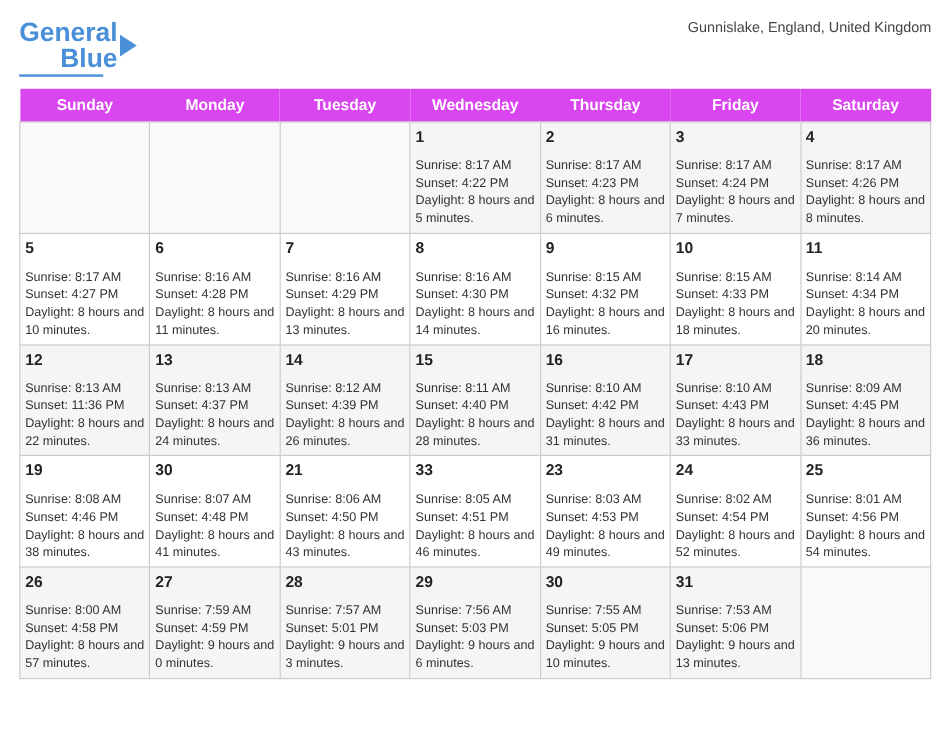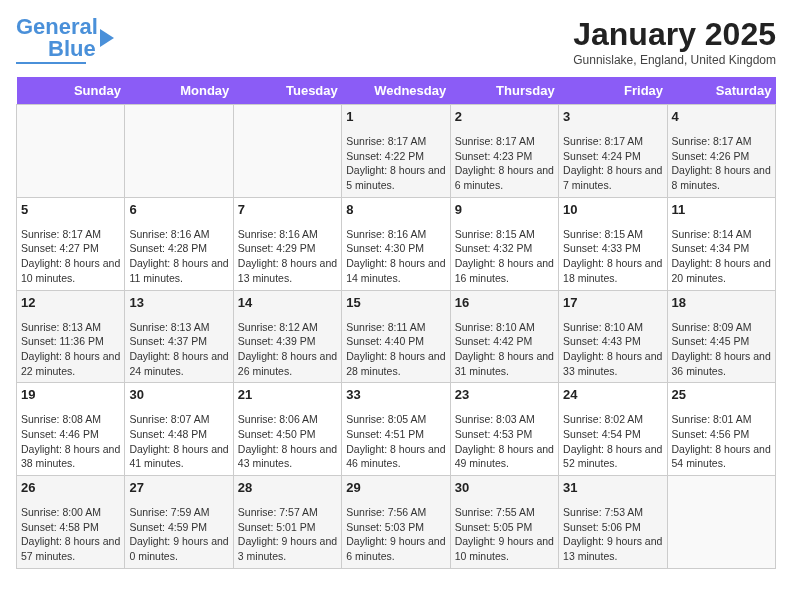--- a/index.html
+++ b/index.html
@@ -57,24 +57,24 @@
     .calendar-subtitle {
       font-size: 12px;
       color: #444;
     }
     table {
       width: 100%;
       border-collapse: collapse;
       font-size: 11px;
     }
     thead tr th {
-      background: #8b5cf6;
+      background: #d946ef;
       color: #fff;
       padding: 6px 4px;
-      text-align: right;
+      text-align: center;
       font-size: 13px;
       font-weight: bold;
     }
     tbody tr td {
       border: 1px solid #ccc;
       vertical-align: top;
       padding: 4px;
       width: 108px;
       min-height: 80px;
       background: #fff;
@@ -99,31 +99,30 @@
     }
     .empty-cell {
       background: #f9f9f9 !important;
     }
   </style>
 </head>
 <body>
 
 <div class="header">
   <div class="logo">
-    <div style="display:flex;align-items:center;">
+    <div style="display:flex;align-items:center;text-align:right;">
       <span class="logo-text">
         <span>General</span><br>
         <span style="color:#4a90d9;margin-left:32px;">Blue</span>
       </span>
       <span class="logo-arrow"></span>
     </div>
     <div class="logo-line"></div>
   </div>
   <div class="title-section">
-    <div class="calendar-title">January 2025</div>
     <div class="calendar-subtitle">Gunnislake, England, United Kingdom</div>
   </div>
 </div>
 
 <table>
   <thead>
     <tr>
     <th>Sunday</th>
         <th>Monday</th>
         <th>Tuesday</th>

